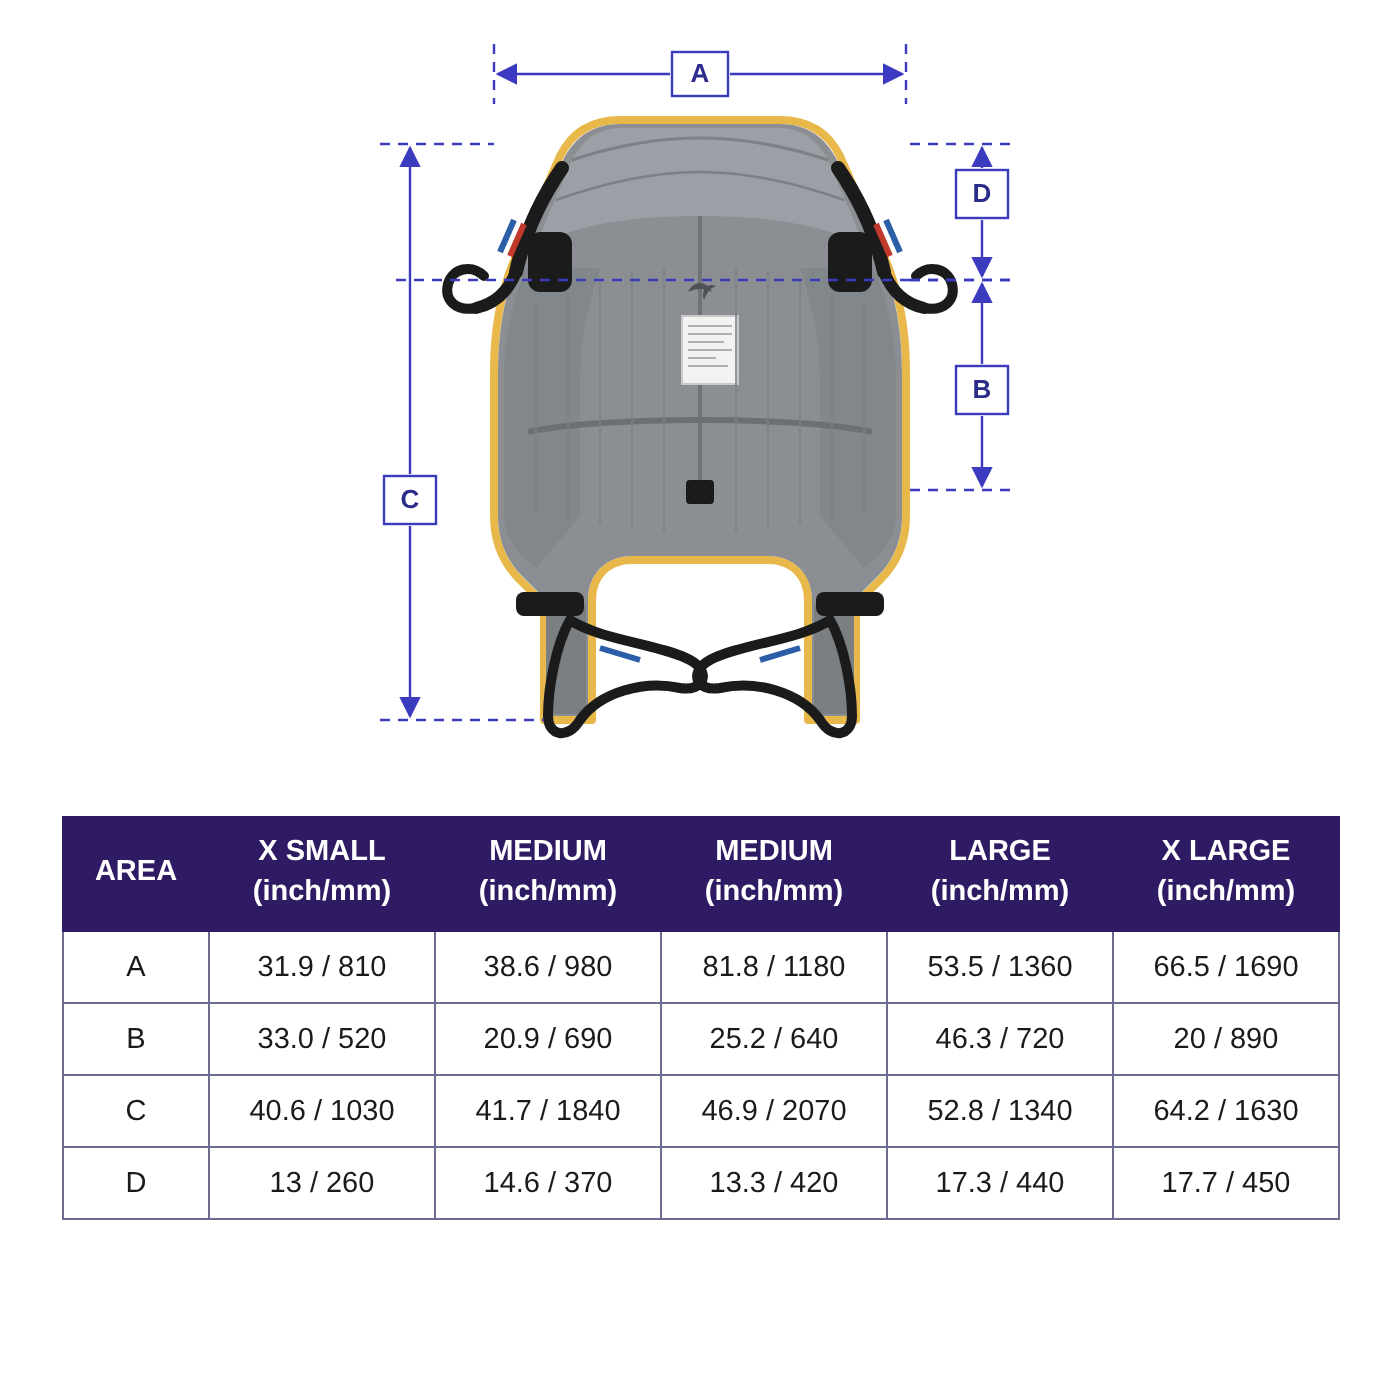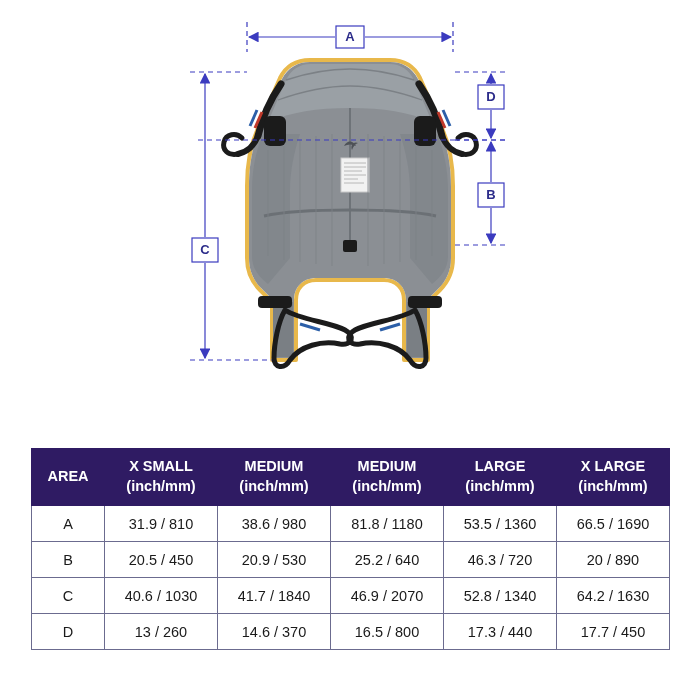--- a/index.html
+++ b/index.html
@@ -36,21 +36,20 @@
     font-weight: bold;
     fill: #2c2c8a;
   }
 
   
   #table-wrap {
     position: absolute;
     left: 31px;
     top: 408px;
     width: 638px;
-    margin-top: 40px;
   }
   table.size-table {
     border-collapse: collapse;
     width: 638px;
     table-layout: fixed;
   }
   table.size-table th,
   table.size-table td {
     border: 1px solid #6b6b8f;
     text-align: center;
@@ -313,39 +312,39 @@
         <tr>
           <td class="area-cell">A</td>
           <td>31.9 / 810</td>
           <td>38.6 / 980</td>
           <td>81.8 / 1180</td>
           <td>53.5 / 1360</td>
           <td>66.5 / 1690</td>
         </tr>
         <tr>
           <td class="area-cell">B</td>
-          <td>20.5 / 450</td>
-          <td>20.9 / 530</td>
+          <td>33.0 / 520</td>
+          <td>20.9 / 690</td>
           <td>25.2 / 640</td>
           <td>46.3 / 720</td>
           <td>20 / 890</td>
         </tr>
         <tr>
           <td class="area-cell">C</td>
           <td>40.6 / 1030</td>
           <td>41.7 / 1840</td>
           <td>46.9 / 2070</td>
           <td>52.8 / 1340</td>
           <td>64.2 / 1630</td>
         </tr>
         <tr>
           <td class="area-cell">D</td>
           <td>13 / 260</td>
           <td>14.6 / 370</td>
-          <td>16.5 / 800</td>
+          <td>13.3 / 420</td>
           <td>17.3 / 440</td>
           <td>17.7 / 450</td>
         </tr>
       </tbody>
     </table>
   </div>
 
 </div>
 
 </body></html>

